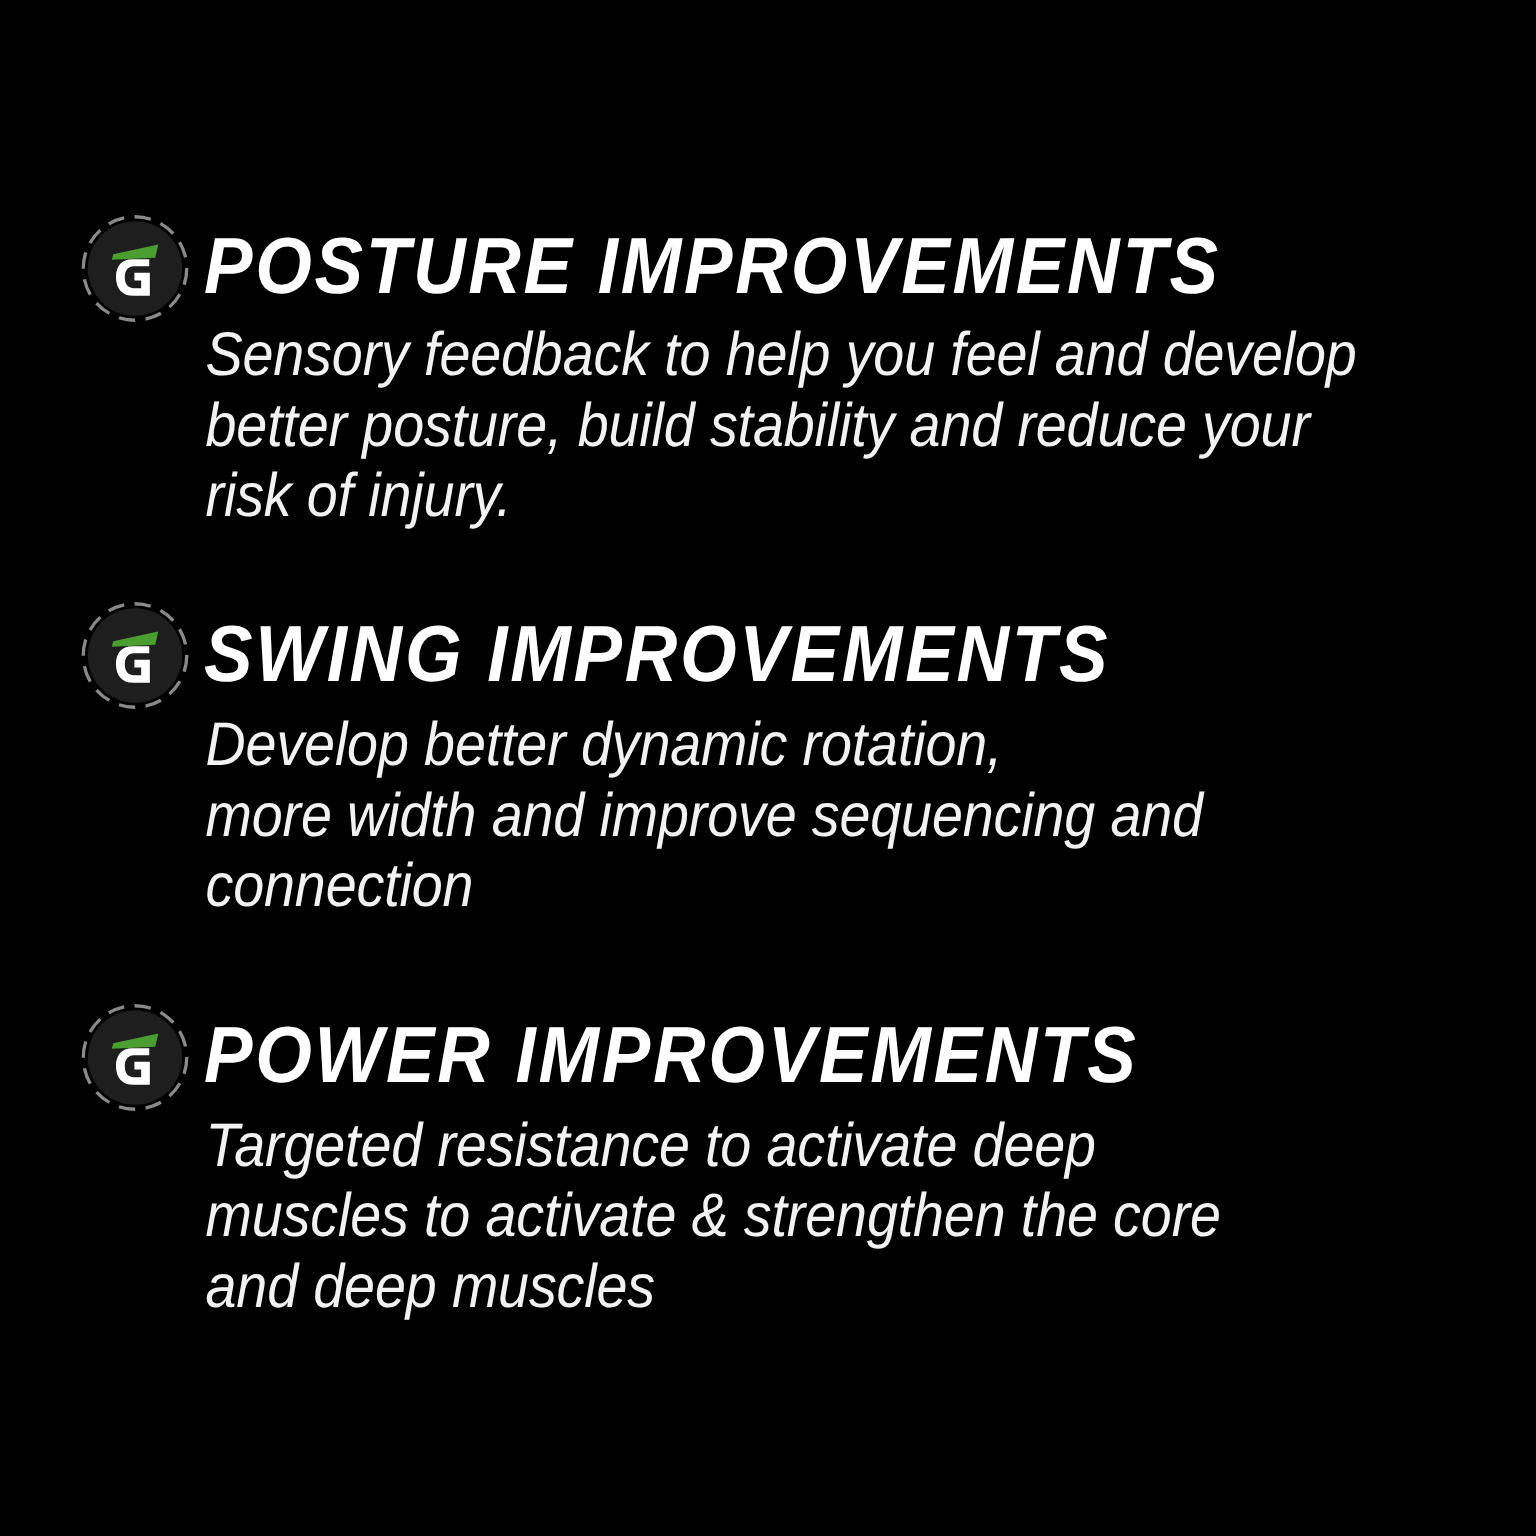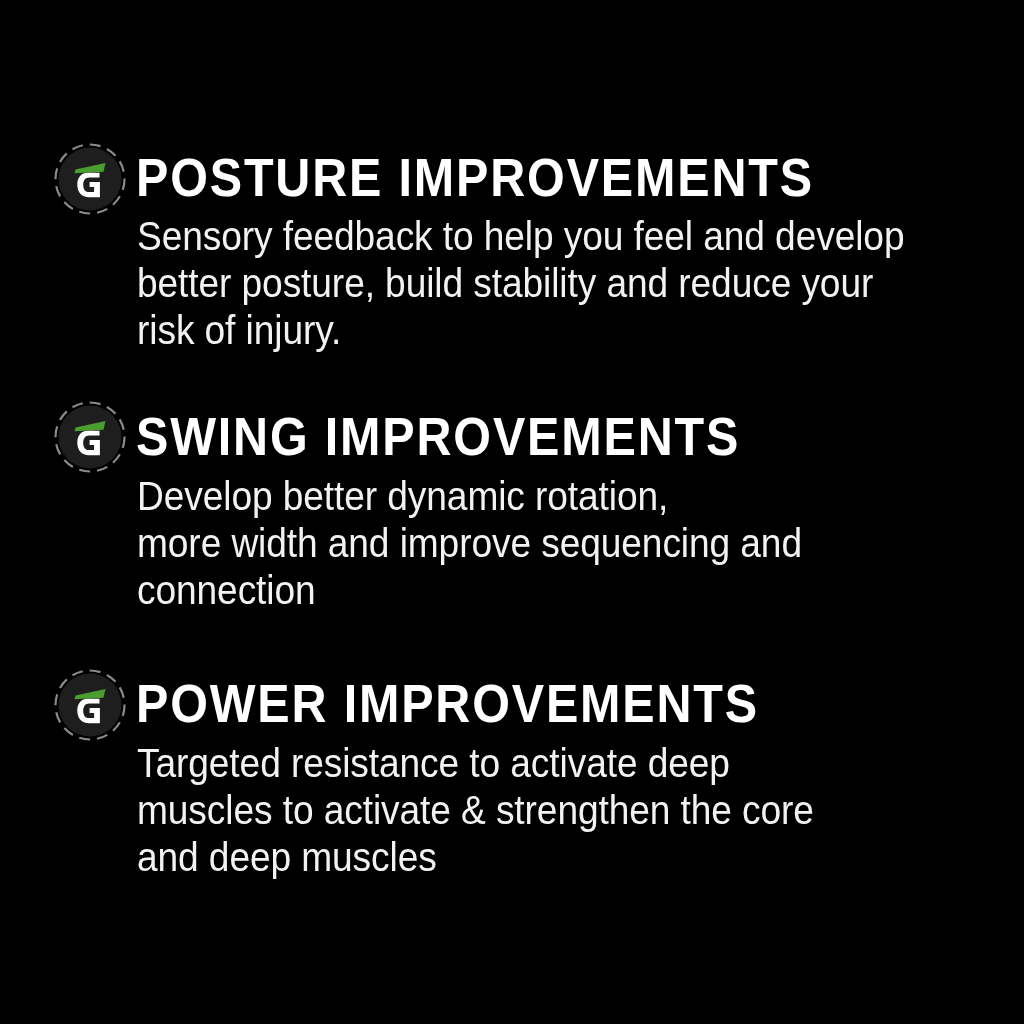--- a/index.html
+++ b/index.html
@@ -20,20 +20,21 @@
     font-family: "Liberation Sans", "DejaVu Sans", sans-serif;
     -webkit-font-smoothing: antialiased;
   }
 
   .feature-list {
     position: absolute;
     left: 0;
     top: 0;
     width: 1024px;
     height: 1024px;
+    font-style: italic;
   }
 
   .feature-block {
     position: absolute;
     left: 0;
     width: 1024px;
   }
 
   
   .feature-block.block-0 { top: 140px; }

